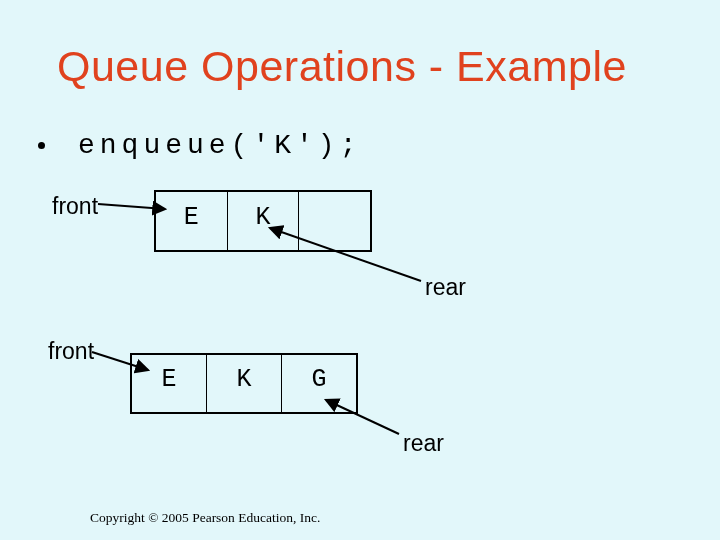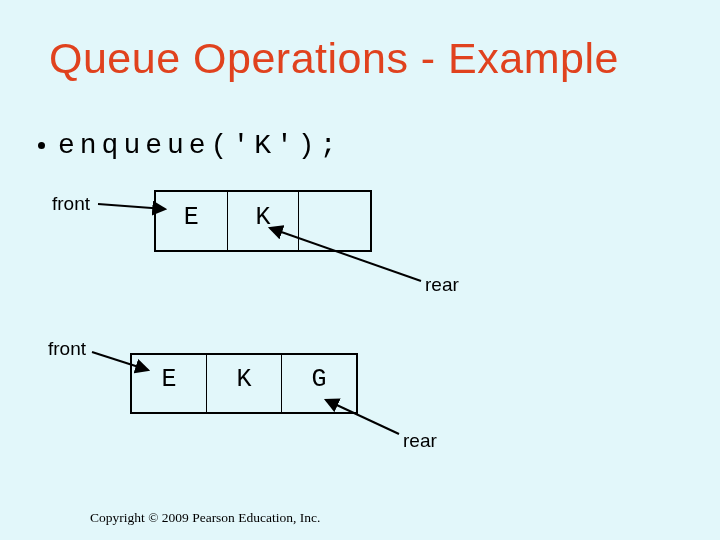--- a/index.html
+++ b/index.html
@@ -8,32 +8,33 @@
     width: 720px;
     height: 540px;
     background: #e2f7fa;
     overflow: hidden;
     font-family: "Liberation Sans", sans-serif;
   }
   .title {
     position: absolute;
     left: 45px;
     top: 30px;
-    margin: 4px;
+    margin: 12px;
     font-size: 43px;
     font-weight: normal;
     letter-spacing: 0.5px;
     color: #e0421e;
     white-space: nowrap;
   }
   .bullet {
     position: absolute;
     left: 38px;
     display: flex;
     align-items: flex-start;
+    gap: 20px;
   }
   .bullet .dot {
     width: 7px;
     height: 7px;
     margin-top: 11px;
     margin-right: 13px;
     border-radius: 50%;
     background: #000;
     flex: 0 0 auto;
   }
@@ -62,21 +63,21 @@
     justify-content: center;
     padding-bottom: 8px;
     font-family: "Liberation Mono", monospace;
     font-size: 25px;
     color: #000;
     border-right: 1px solid #000;
   }
   .qbox .cell:last-child { border-right: none; }
   .ptr {
     position: absolute;
-    font-size: 19px;
+    font-size: 23px;
     color: #000;
     white-space: nowrap;
   }
   .f1 { left: 52px;  top: 193px; }
   .r1 { left: 425px; top: 274px; }
   .f2 { left: 48px;  top: 338px; }
   .r2 { left: 403px; top: 430px; }
   .copyright {
     position: absolute;
     left: 90px;
@@ -120,21 +121,21 @@
   <div class="ptr f2">front</div>
 
   <div class="qbox q2">
     <div class="cell">E</div>
     <div class="cell">K</div>
     <div class="cell">G</div>
   </div>
 
   <div class="ptr r2">rear</div>
 
-  <div class="copyright">Copyright © 2009 Pearson Education, Inc.</div>
+  <div class="copyright">Copyright © 2005 Pearson Education, Inc.</div>
 
   <svg class="overlay" width="720" height="540" viewBox="0 0 720 540" xmlns="http://www.w3.org/2000/svg">
     <defs>
       <marker id="arrowhead" viewBox="0 0 10 10" refX="8.5" refY="5" markerWidth="7.5" markerHeight="7.5" orient="auto-start-reverse">
         <path d="M0,0 L10,5 L0,10 z" fill="#000"></path>
       </marker>
     </defs>
     <line x1="98" y1="204" x2="165" y2="209" marker-end="url(#arrowhead)"></line>
     <line x1="421" y1="281" x2="270" y2="228" marker-end="url(#arrowhead)"></line>
     <line x1="92" y1="352" x2="148" y2="370" marker-end="url(#arrowhead)"></line>

